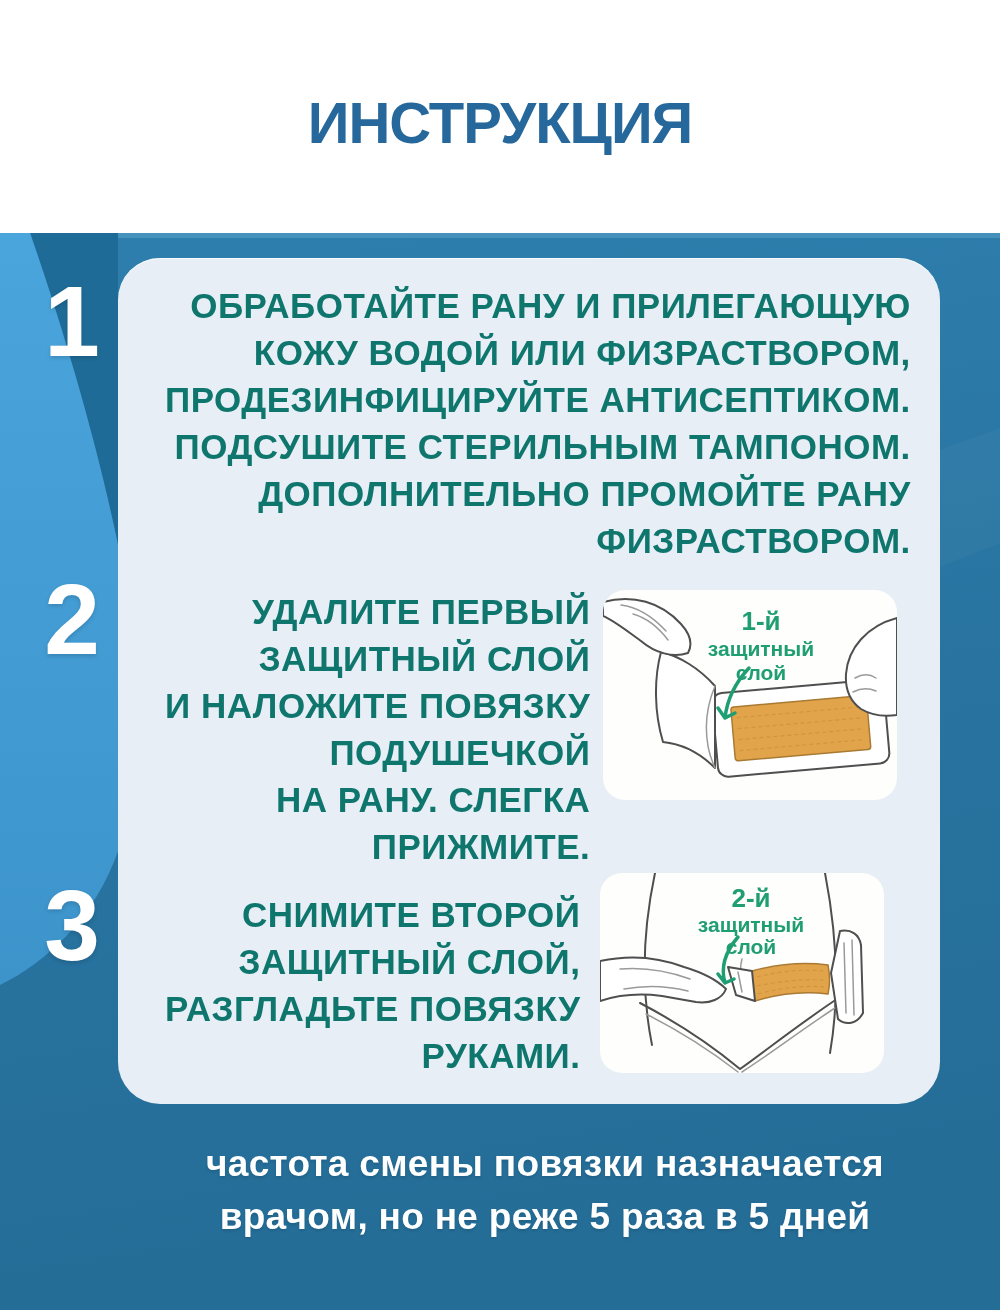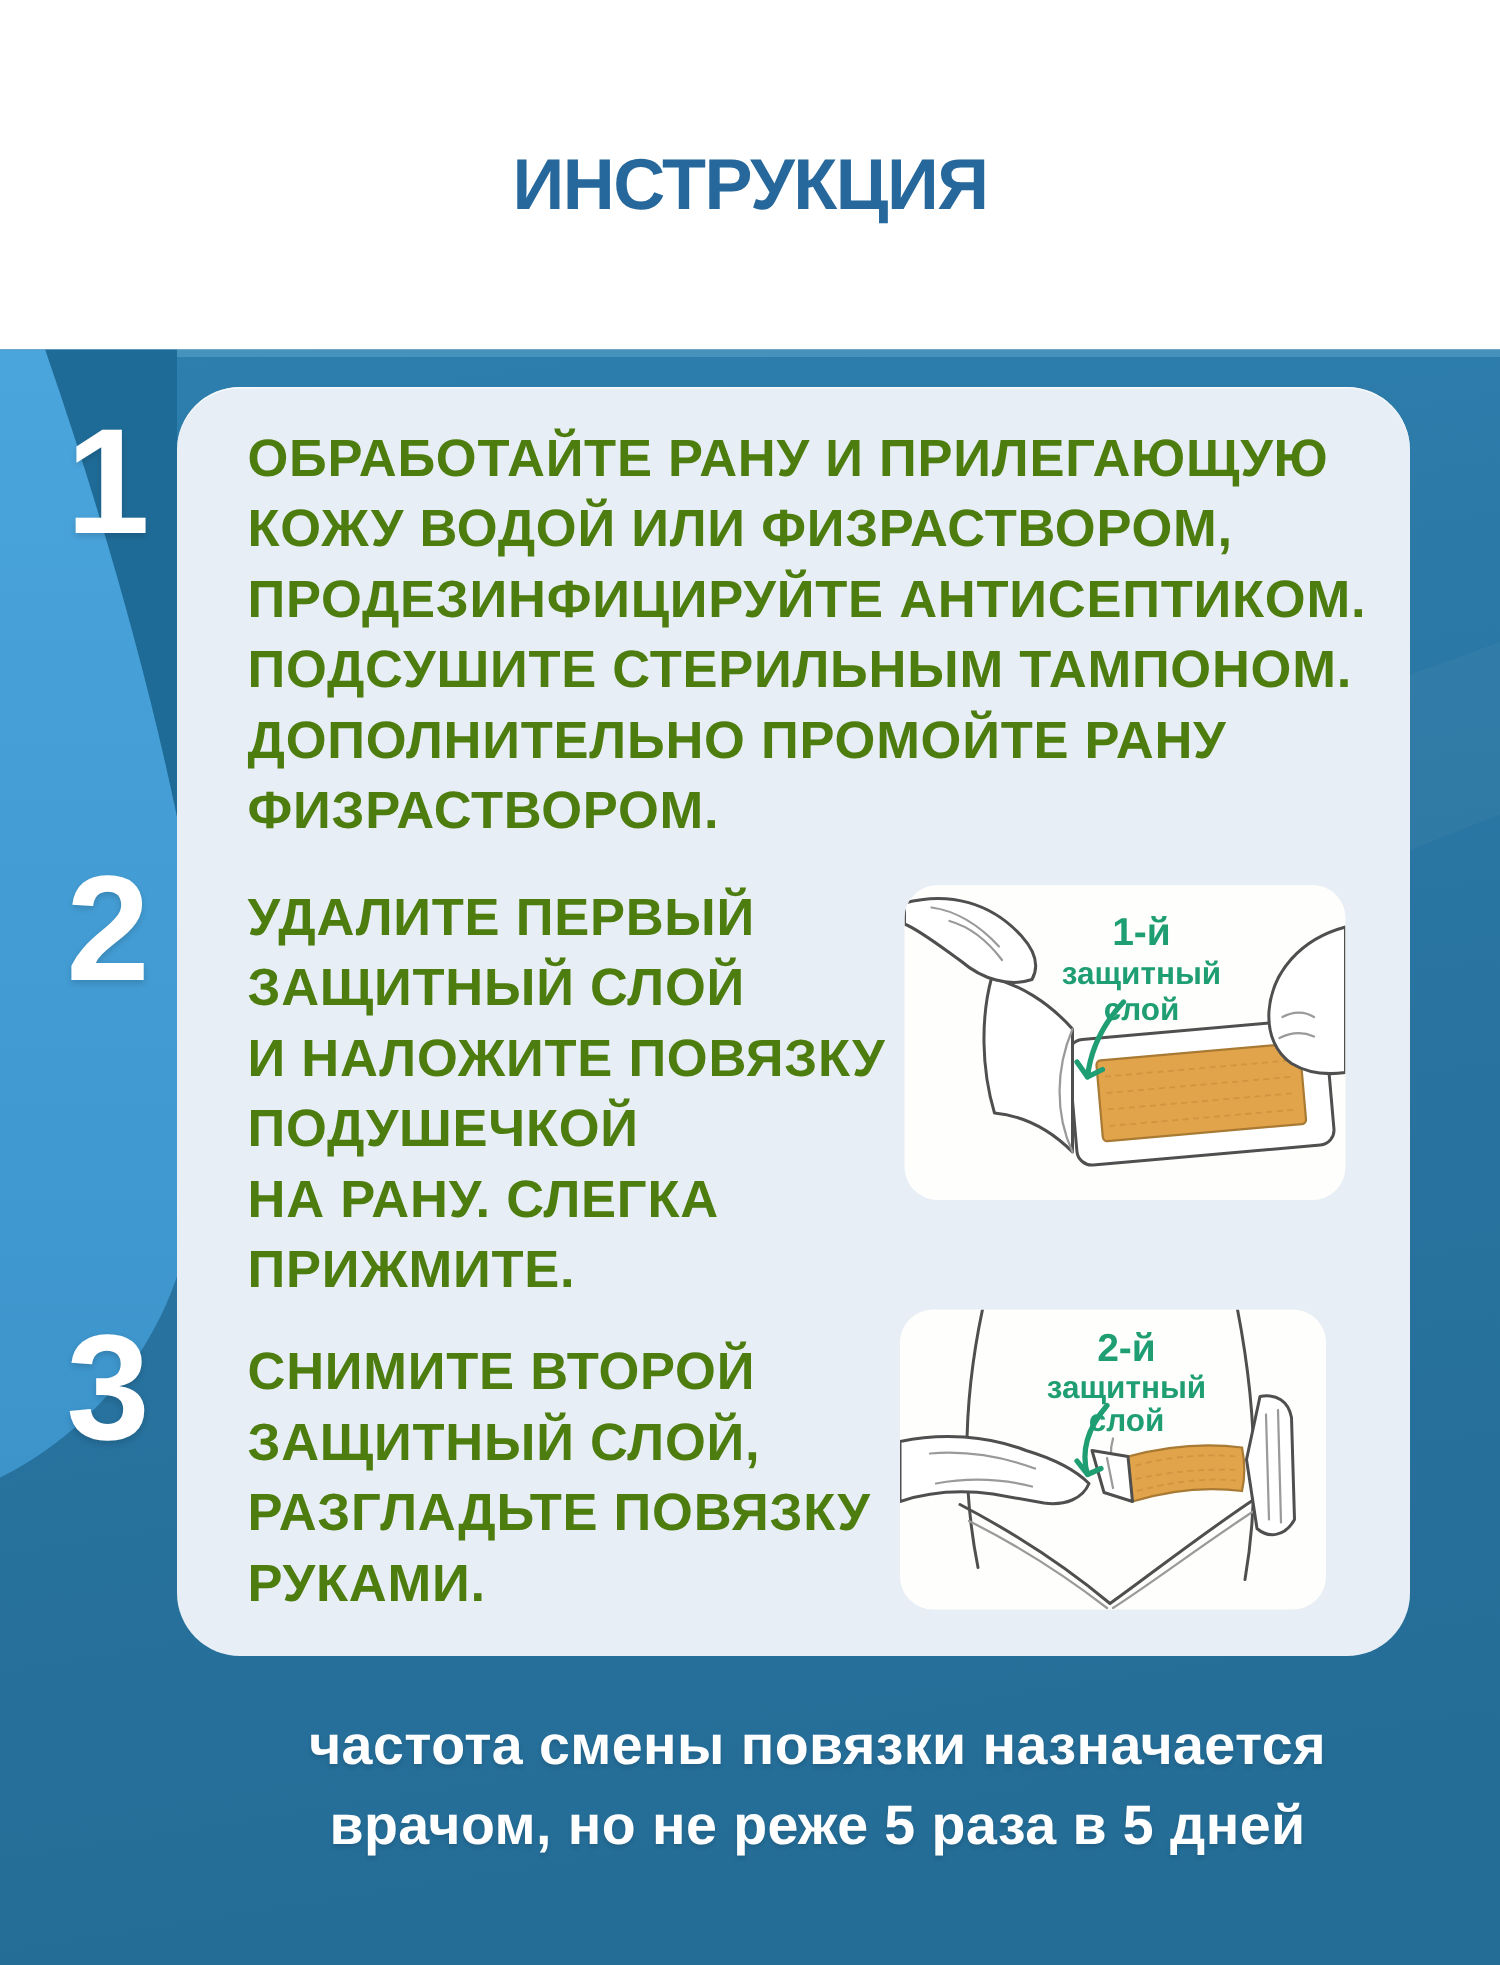--- a/index.html
+++ b/index.html
@@ -19,21 +19,21 @@
     background: #ffffff;
     display: flex;
     flex-direction: column;
     align-items: center;
     justify-content: center;
     padding-top: 14px;
   }
   .title-line {
     color: #26689b;
     font-weight: 700;
-    font-size: 48px;
+    font-size: 58px;
     line-height: 1.12;
     letter-spacing: -1px;
     white-space: pre;
   }
   
   .blue-area {
     position: absolute;
     top: 233px; left: 0;
     width: 1000px; height: 1077px;
     background: #2873a0;
@@ -64,26 +64,27 @@
     position: absolute;
     left: 118px; top: 25px;
     width: 822px; height: 846px;
     background: #e7eef5;
     border-radius: 42px;
     box-shadow: inset 0 1px 0 rgba(255,255,255,0.7);
   }
   .step-text {
     position: absolute;
     left: 47px;
-    color: #4d7c0f;
+    color: #0f766e;
     font-weight: 700;
     font-size: 35px;
     line-height: 47px;
     letter-spacing: 0.5px;
     white-space: pre;
+    text-align: right;
   }
   .t1 { top: 24px; }
   .t2 { top: 330px; }
   .t3 { top: 633px; }
   
   .illus {
     position: absolute;
     background: #fefefc;
     border-radius: 22px;
     overflow: hidden;

